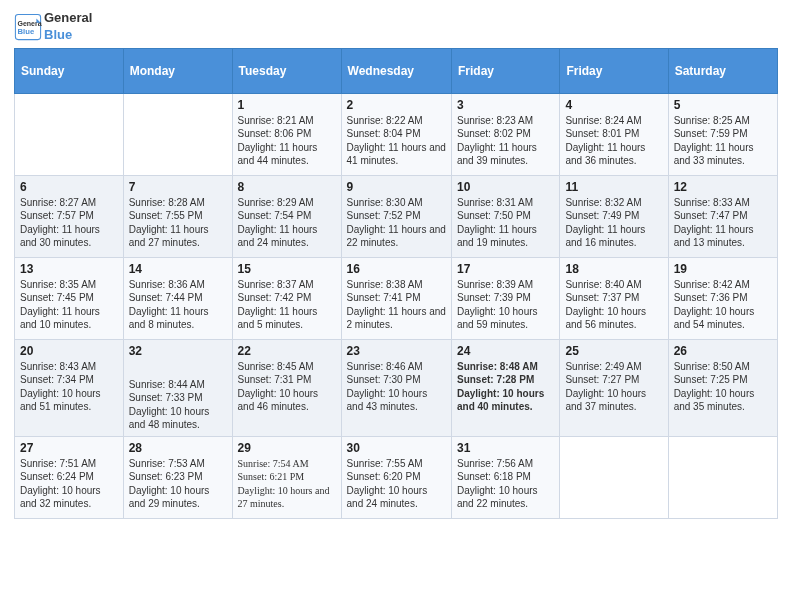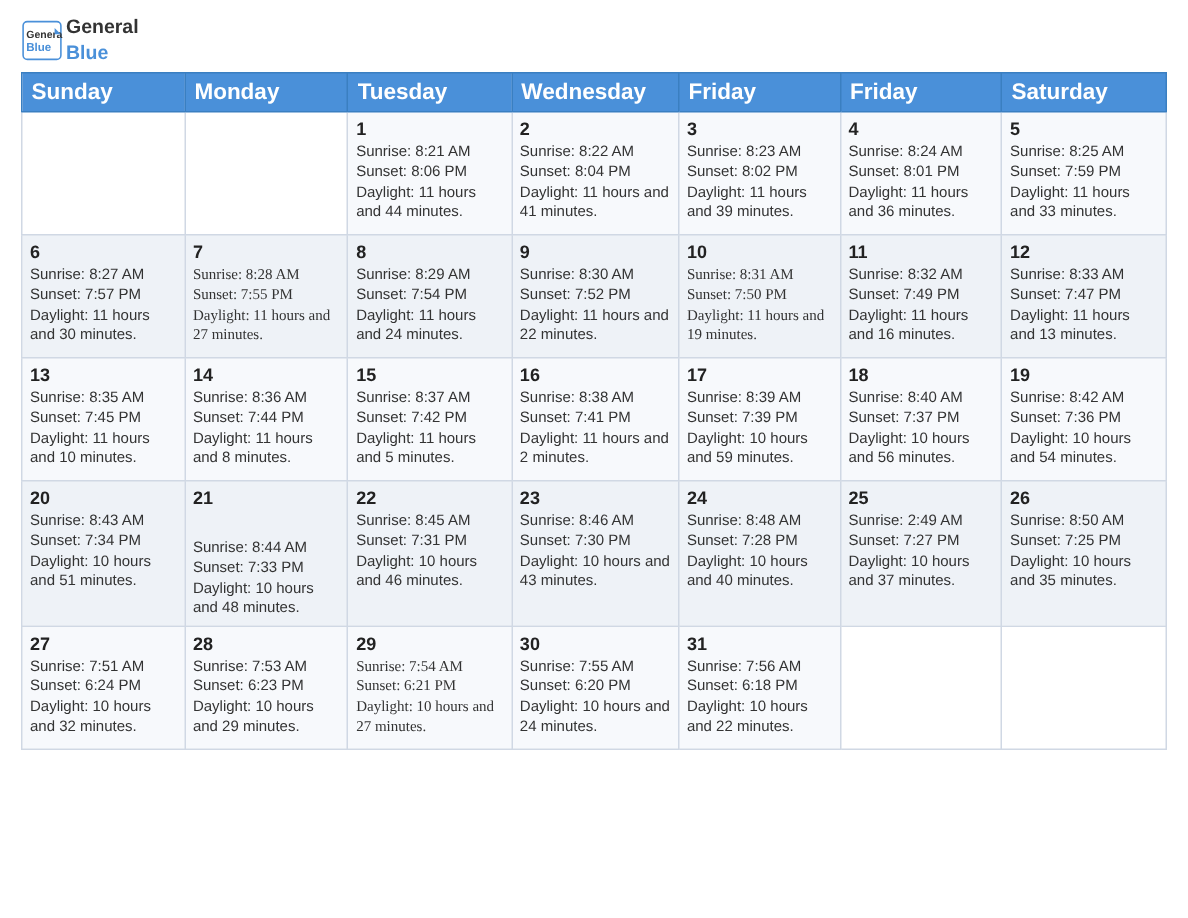--- a/index.html
+++ b/index.html
@@ -48,22 +48,22 @@
     }
     .calendar {
       width: 100%;
       border-collapse: collapse;
       font-size: 10px;
     }
     .calendar thead tr th {
       background: #4a90d9;
       color: #fff;
       text-align: left;
-      padding: 4px 6px;
-      font-size: 15px;
+      padding: 15px 6px;
+      font-size: 12px;
       font-weight: bold;
       border: 1px solid #3a7fc1;
     }
     .calendar tbody tr td {
       border: 1px solid #d0d8e4;
       vertical-align: top;
       padding: 4px 5px;
       width: 113px;
       min-height: 72px;
       height: 82px;
@@ -164,39 +164,39 @@
         </tr>
         <tr>
           <td>
             <span class="day-num">6</span>
             <div class="day-detail" style="white-space: pre-line;">Sunrise: 8:27 AM
 Sunset: 7:57 PM
 Daylight: 11 hours and 30 minutes.</div>
           </td>
           <td>
             <span class="day-num">7</span>
-            <div class="day-detail" style="white-space: pre-line; font-family: Liberation Serif, serif;">Sunrise: 8:28 AM
+            <div class="day-detail" style="white-space: pre-line;">Sunrise: 8:28 AM
 Sunset: 7:55 PM
 Daylight: 11 hours and 27 minutes.</div>
           </td>
           <td>
             <span class="day-num">8</span>
             <div class="day-detail" style="white-space: pre-line;">Sunrise: 8:29 AM
 Sunset: 7:54 PM
 Daylight: 11 hours and 24 minutes.</div>
           </td>
           <td>
             <span class="day-num">9</span>
             <div class="day-detail" style="white-space: pre-line;">Sunrise: 8:30 AM
 Sunset: 7:52 PM
 Daylight: 11 hours and 22 minutes.</div>
           </td>
           <td>
             <span class="day-num">10</span>
-            <div class="day-detail" style="white-space: pre-line; font-family: Liberation Serif, serif;">Sunrise: 8:31 AM
+            <div class="day-detail" style="white-space: pre-line;">Sunrise: 8:31 AM
 Sunset: 7:50 PM
 Daylight: 11 hours and 19 minutes.</div>
           </td>
           <td>
             <span class="day-num">11</span>
             <div class="day-detail" style="white-space: pre-line;">Sunrise: 8:32 AM
 Sunset: 7:49 PM
 Daylight: 11 hours and 16 minutes.</div>
           </td>
           <td>
@@ -251,40 +251,40 @@
           </td>
         </tr>
         <tr>
           <td>
             <span class="day-num">20</span>
             <div class="day-detail" style="white-space: pre-line;">Sunrise: 8:43 AM
 Sunset: 7:34 PM
 Daylight: 10 hours and 51 minutes.</div>
           </td>
           <td>
-            <span class="day-num">21</span>
+            <span class="day-num">32</span>
             <div class="day-detail" style="white-space: pre-line; margin-top: 20px;">Sunrise: 8:44 AM
 Sunset: 7:33 PM
 Daylight: 10 hours and 48 minutes.</div>
           </td>
           <td>
             <span class="day-num">22</span>
             <div class="day-detail" style="white-space: pre-line;">Sunrise: 8:45 AM
 Sunset: 7:31 PM
 Daylight: 10 hours and 46 minutes.</div>
           </td>
           <td>
             <span class="day-num">23</span>
             <div class="day-detail" style="white-space: pre-line;">Sunrise: 8:46 AM
 Sunset: 7:30 PM
 Daylight: 10 hours and 43 minutes.</div>
           </td>
           <td>
             <span class="day-num">24</span>
-            <div class="day-detail" style="white-space: pre-line;">Sunrise: 8:48 AM
+            <div class="day-detail" style="white-space: pre-line; font-weight: bold;">Sunrise: 8:48 AM
 Sunset: 7:28 PM
 Daylight: 10 hours and 40 minutes.</div>
           </td>
           <td>
             <span class="day-num">25</span>
             <div class="day-detail" style="white-space: pre-line;">Sunrise: 2:49 AM
 Sunset: 7:27 PM
 Daylight: 10 hours and 37 minutes.</div>
           </td>
           <td>

